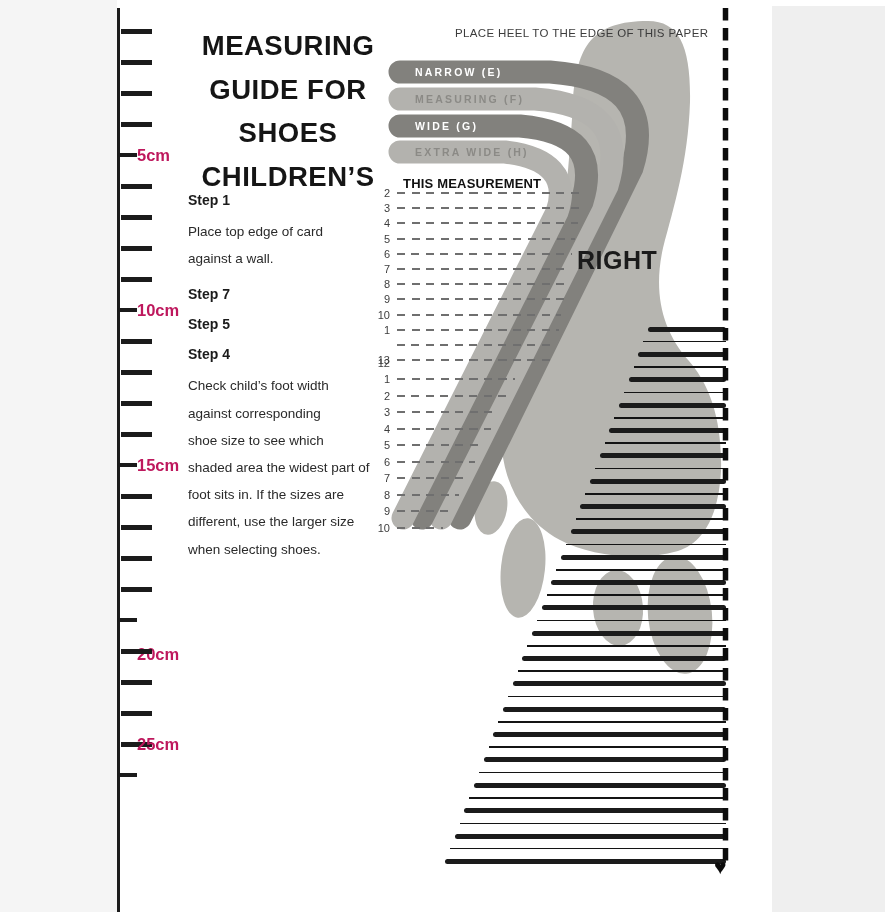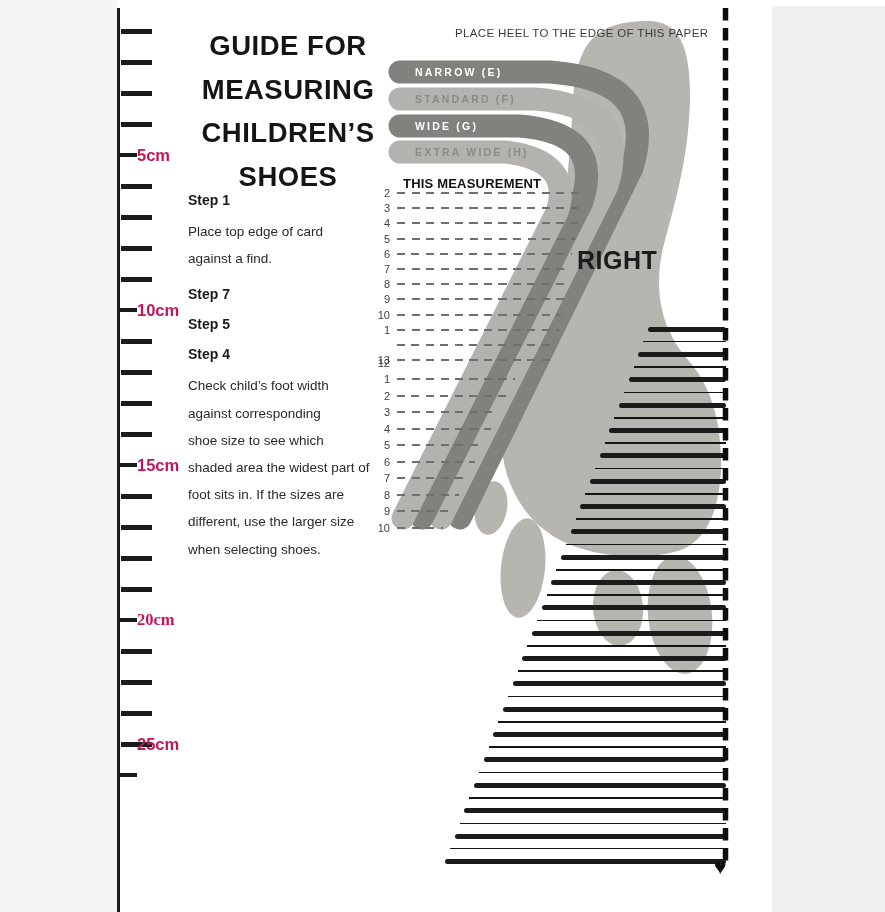--- a/index.html
+++ b/index.html
@@ -66,21 +66,21 @@
       <div class="abs tick-long" style="top: 370px;"></div>
       <div class="abs tick-long" style="top: 401px;"></div>
       <div class="abs tick-long" style="top: 432px;"></div>
       <div class="abs tick-short" style="top: 463px;"></div>
       <div class="abs ruler-label" style="top: 456px;">15cm</div>
       <div class="abs tick-long" style="top: 494px;"></div>
       <div class="abs tick-long" style="top: 525px;"></div>
       <div class="abs tick-long" style="top: 556px;"></div>
       <div class="abs tick-long" style="top: 587px;"></div>
       <div class="abs tick-short" style="top: 618px;"></div>
-      <div class="abs ruler-label" style="top: 611px; font-family: Liberation Serif, serif;">20cm</div>
+      <div class="abs ruler-label" style="top: 645px;">20cm</div>
       <div class="abs tick-long" style="top: 649px;"></div>
       <div class="abs tick-long" style="top: 680px;"></div>
       <div class="abs tick-long" style="top: 711px;"></div>
       <div class="abs tick-long" style="top: 742px;"></div>
       <div class="abs tick-short" style="top: 773px;"></div>
       <div class="abs ruler-label" style="top: 735px;">25cm</div>
     </div>
 
   <svg width="885" height="912" viewBox="0 0 885 912">
 
@@ -102,38 +102,38 @@
     <ellipse fill="#b6b5b0" cx="618" cy="608" rx="25" ry="38" transform="rotate(-4 618 608)"></ellipse>
     <ellipse fill="#b6b5b0" cx="680" cy="615" rx="32" ry="59" transform="rotate(-6 680 615)"></ellipse>
 
     <path stroke="#82817d" stroke-width="23" fill="none" stroke-linecap="round" d="M400 72 H550 C620 77 651 106 632 168 L460 518"></path>
     <path stroke="#b3b2ae" stroke-width="23" fill="none" stroke-linecap="round" d="M400 99 H535 C598 104 624 130 607 186 L441 518"></path>
     <path stroke="#82817d" stroke-width="23" fill="none" stroke-linecap="round" d="M400 126 H520 C575 131 597 153 582 202 L422 518"></path>
     <path stroke="#b3b2ae" stroke-width="23" fill="none" stroke-linecap="round" d="M400 152 H505 C549 157 569 177 557 212 L403 518"></path>
   </svg>
 
   <div class="abs band-label dark" style="left:415px;top:65px;">NARROW (E)</div>
-  <div class="abs band-label light" style="left:415px;top:92px;">STANDARD (F)</div>
+  <div class="abs band-label light" style="left:415px;top:92px;">MEASURING (F)</div>
   <div class="abs band-label dark" style="left:415px;top:119px;">WIDE (G)</div>
   <div class="abs band-label light" style="left:415px;top:145px;">EXTRA WIDE (H)</div>
 
   <div class="abs" id="top-instruction">PLACE HEEL TO THE EDGE OF THIS PAPER</div>
 
   <div class="abs" id="title">
+    <div>MEASURING</div>
     <div>GUIDE FOR</div>
-    <div>MEASURING</div>
+    <div>SHOES</div>
     <div>CHILDREN’S</div>
-    <div>SHOES</div>
   </div>
 
   <div class="abs" id="steps">
     <div class="step">
       <div class="step-title">Step 1</div>
       <div class="step-body">Place top edge of card
-against a find.</div>
+against a wall.</div>
     </div>
     <div class="step">
       <div class="step-title">Step 7</div>
     </div>
     <div class="step">
       <div class="step-title">Step 5</div>
     </div>
     <div class="step">
       <div class="step-title">Step 4</div>
       <div class="step-body">Check child’s foot width

